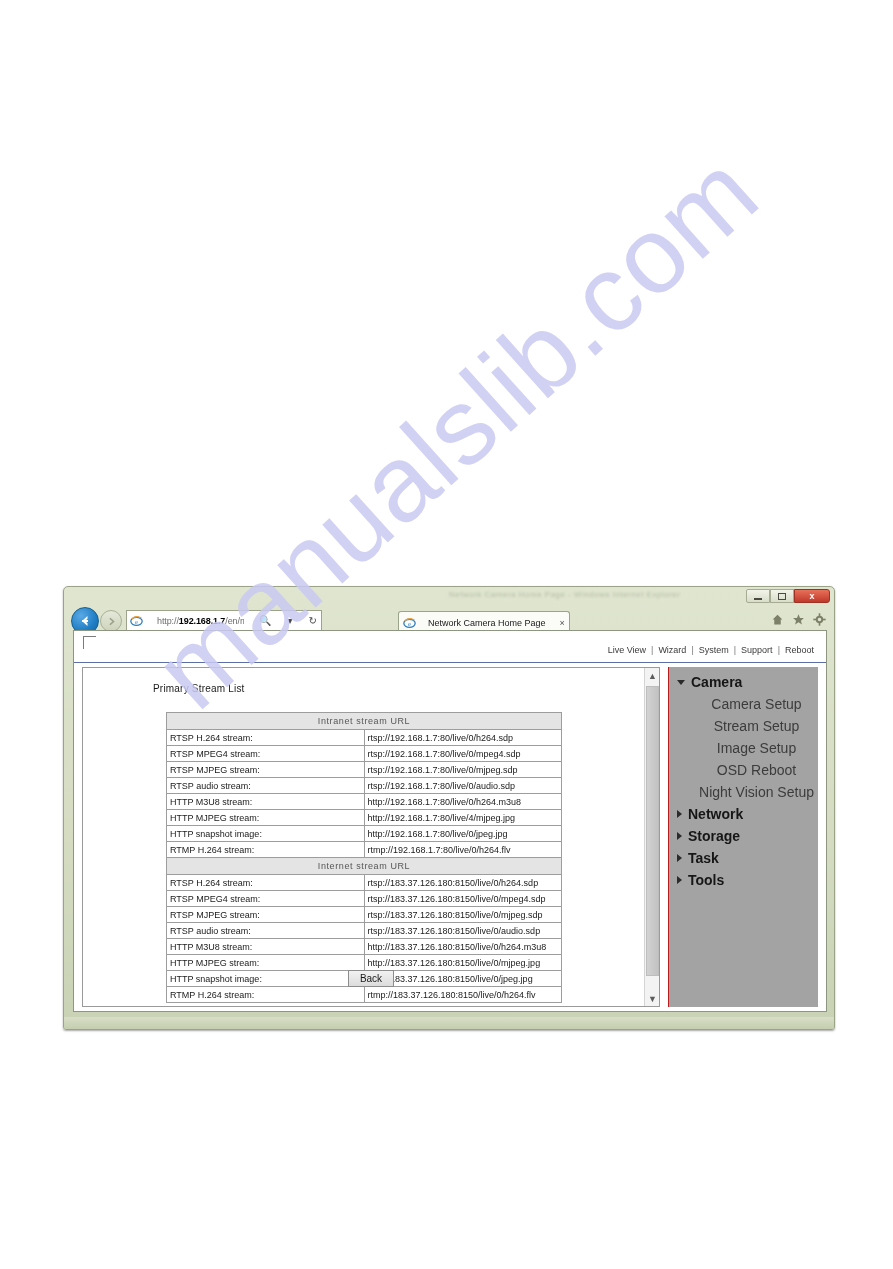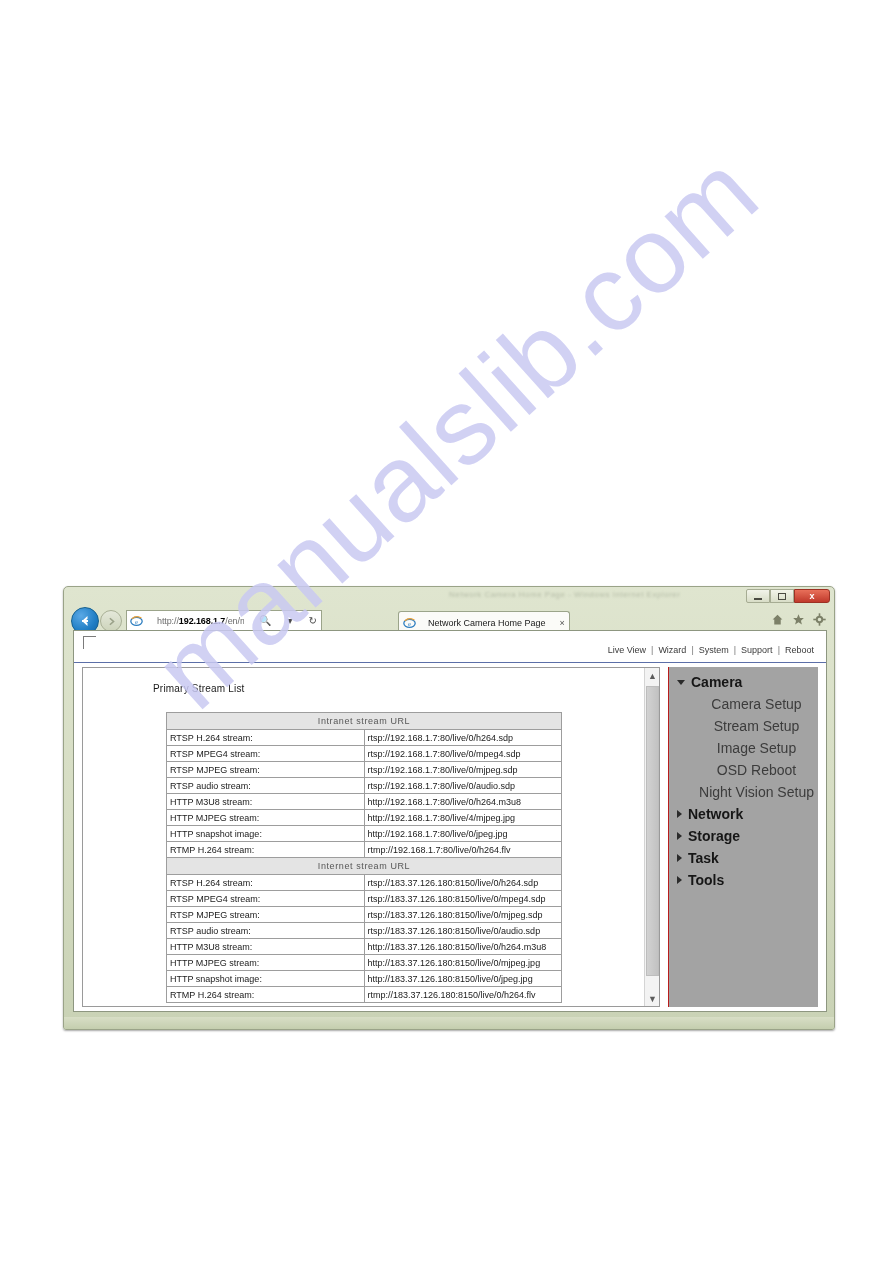--- a/index.html
+++ b/index.html
@@ -595,20 +595,23 @@
               <td class="label-cell">HTTP snapshot image:</td>
               <td class="value-cell">http://183.37.126.180:8150/live/0/jpeg.jpg</td>
             </tr>
             <tr>
               <td class="label-cell">RTMP H.264 stream:</td>
               <td class="value-cell">rtmp://183.37.126.180:8150/live/0/h264.flv</td>
             </tr>
           </tbody>
       </table>
 
+      <div id="back-action-wrap">
+        <button id="back-action-button">Back</button>
+      </div>
 
       <div id="content-scrollbar">
         <div class="sb-arrow up">▲</div>
         <div id="sb-thumb"></div>
         <div class="sb-arrow down">▼</div>
       </div>
     </div>
 
     <div id="side-menu">
         <div class="menu-group-row">

